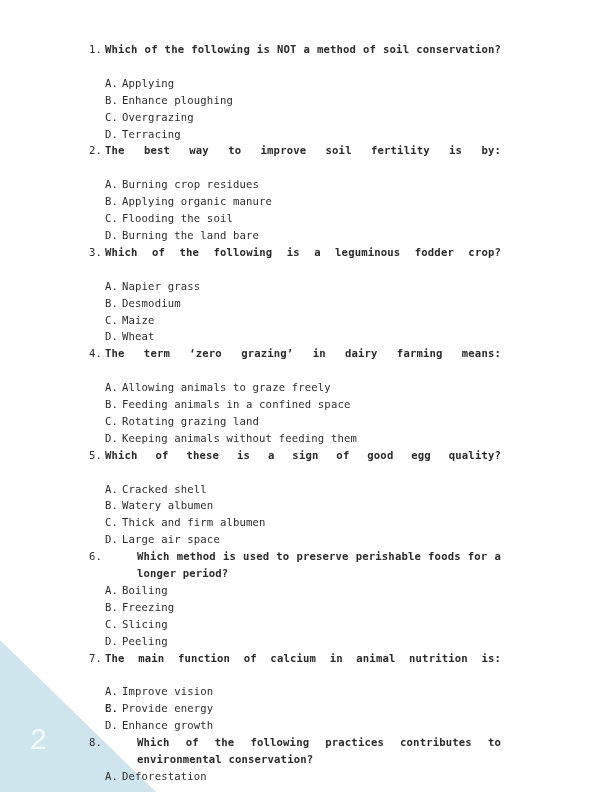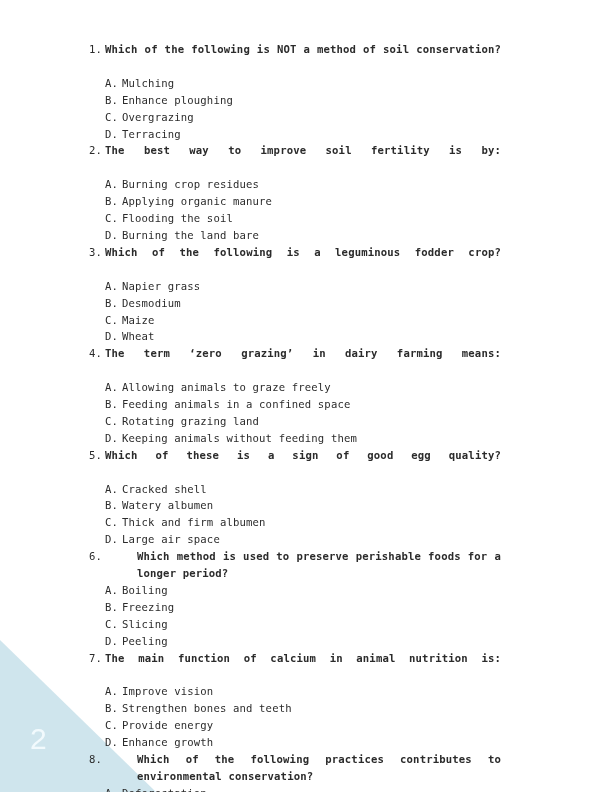--- a/index.html
+++ b/index.html
@@ -116,21 +116,21 @@
   </svg>
 </div>
 <div id="page-number" style="color: rgb(242, 250, 253);">2</div>
 
 <main id="question-sheet">
     <div class="question-block">
       <div class="question-line single">
         <span class="q-num">1.</span>
         <span class="q-text">Which of the following is NOT a method of soil conservation?</span>
       </div>
-      <div class="option-line"><span class="opt-letter">A.</span><span class="opt-text">Mulching</span></div>
+      <div class="option-line"><span class="opt-letter">A.</span><span class="opt-text">Applying</span></div>
       <div class="option-line"><span class="opt-letter">B.</span><span class="opt-text">Enhance ploughing</span></div>
       <div class="option-line"><span class="opt-letter">C.</span><span class="opt-text">Overgrazing</span></div>
       <div class="option-line"><span class="opt-letter">D.</span><span class="opt-text">Terracing</span></div>
     </div>
     <div class="question-block">
       <div class="question-line single">
         <span class="q-num">2.</span>
         <span class="q-text">The best way to improve soil fertility is by:</span>
       </div>
       <div class="option-line"><span class="opt-letter">A.</span><span class="opt-text">Burning crop residues</span></div>
@@ -177,21 +177,21 @@
       <div class="option-line"><span class="opt-letter">B.</span><span class="opt-text">Freezing</span></div>
       <div class="option-line"><span class="opt-letter">C.</span><span class="opt-text">Slicing</span></div>
       <div class="option-line"><span class="opt-letter">D.</span><span class="opt-text">Peeling</span></div>
     </div>
     <div class="question-block">
       <div class="question-line single">
         <span class="q-num">7.</span>
         <span class="q-text">The main function of calcium in animal nutrition is:</span>
       </div>
       <div class="option-line"><span class="opt-letter">A.</span><span class="opt-text">Improve vision</span></div>
-      <div class="option-line"><span class="opt-letter">B.</span><span class="opt-text">Strengthen bones and teeth</span></div>
+      <div class="option-line"><span class="opt-letter">B.</span></div>
       <div class="option-line"><span class="opt-letter">C.</span><span class="opt-text">Provide energy</span></div>
       <div class="option-line"><span class="opt-letter">D.</span><span class="opt-text">Enhance growth</span></div>
     </div>
     <div class="question-block">
       <div class="question-line wrap">
         <span class="q-num">8.</span>
         <span class="q-text">Which of the following practices contributes to environmental conservation?</span>
       </div>
       <div class="option-line"><span class="opt-letter">A.</span><span class="opt-text">Deforestation</span></div>
     </div>

